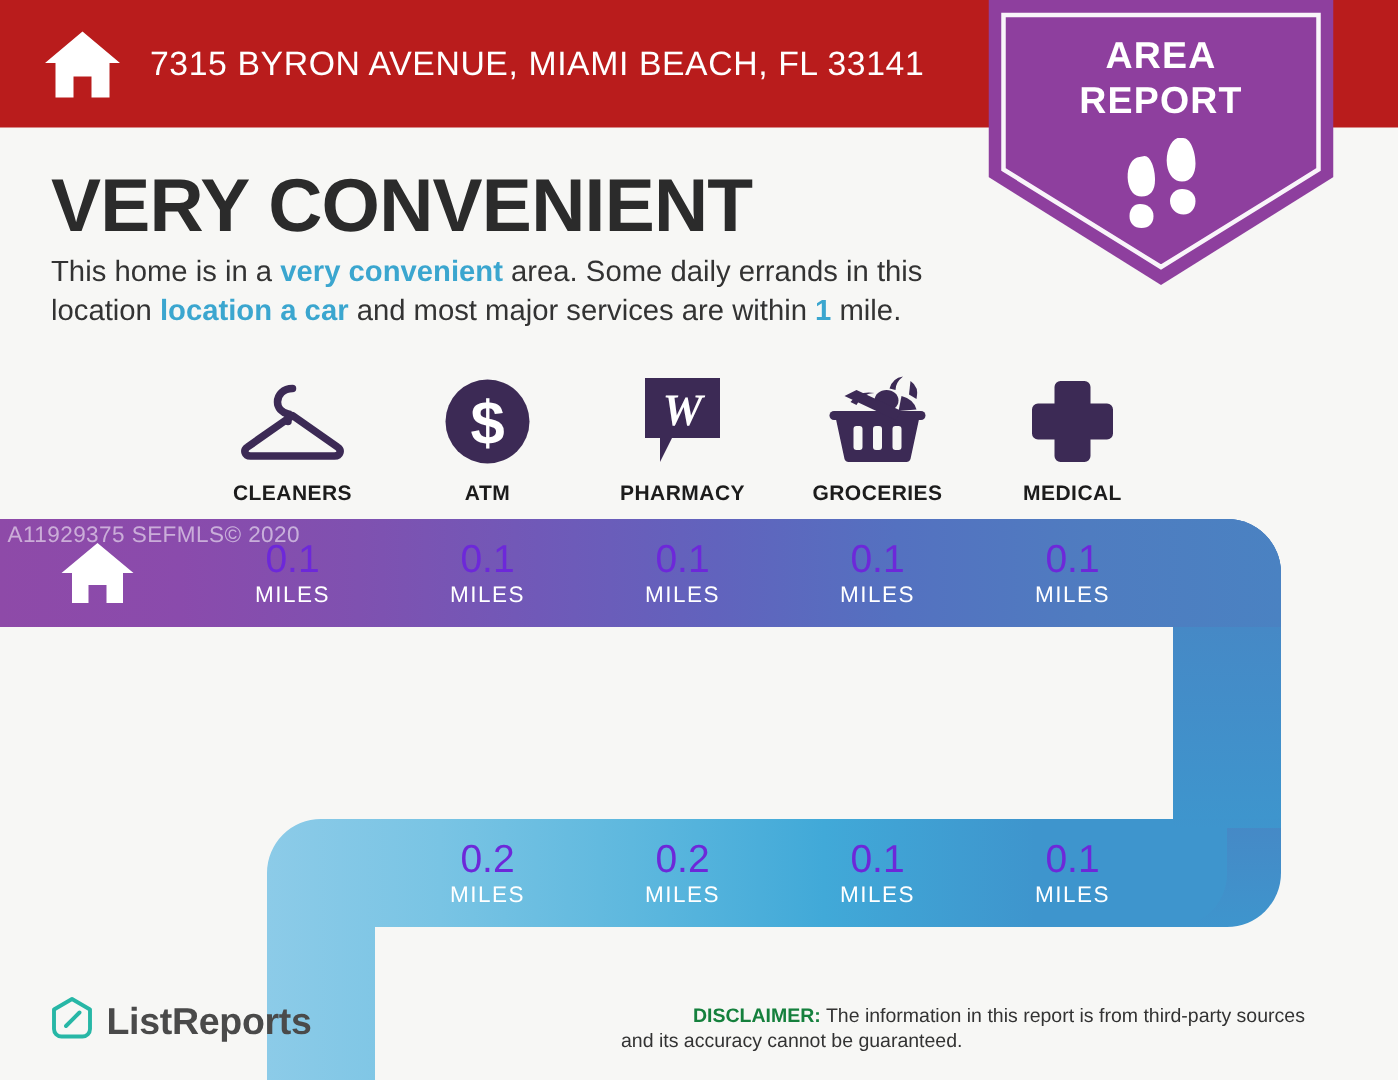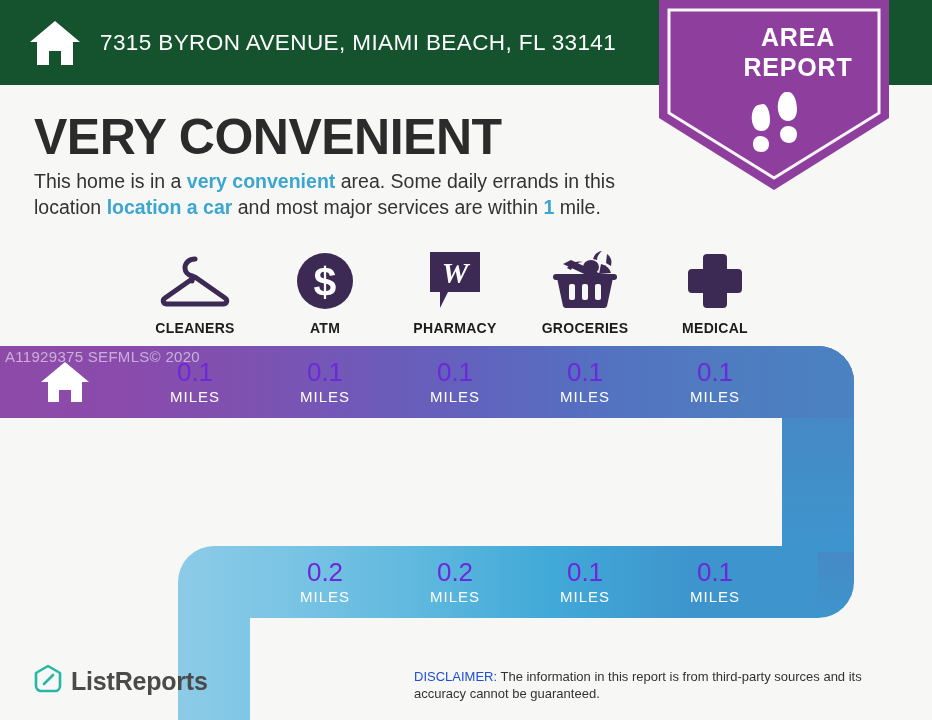--- a/index.html
+++ b/index.html
@@ -5,40 +5,40 @@
   html,body{margin:0;padding:0;}
   body{
     width:932px;height:720px;
     background:#f7f7f5;
     font-family:"Liberation Sans",sans-serif;
     overflow:hidden;position:relative;
   }
   
   .header{
     position:absolute;left:0;top:0;width:932px;height:85px;
-    background:#14532d;
+    background:#b91c1c;
   }
   .header-inner{
     display:flex;align-items:center;height:85px;padding-left:28px;box-sizing:border-box;
   }
   .home-icon{width:54px;height:50px;flex:0 0 auto;}
   .addr{
     color:#ffffff;font-size:22.5px;letter-spacing:.4px;
     margin-left:18px;font-weight:400;white-space:nowrap;
   }
   
   .badge{
     position:absolute;left:659px;top:0;width:230px;height:190px;
     z-index:6;
   }
   .badge svg{display:block;}
   .badge-text{
     position:absolute;left:0;top:22px;width:230px;text-align:center;
     color:#ffffff;font-size:25px;font-weight:700;line-height:30px;
-    letter-spacing:.8px;pointer-events:none;padding-left:24px;
+    letter-spacing:.8px;pointer-events:none;
   }
   
   .headline{
     position:absolute;left:34px;top:108px;
     font-size:50px;font-weight:700;color:#2b2b2b;letter-spacing:-.5px;
   }
   .subcopy{
     position:absolute;left:34px;top:168px;width:630px;
     font-size:19.5px;line-height:26px;color:#333333;
   }
@@ -84,21 +84,21 @@
   .lr-logo{
     position:absolute;left:34px;top:664px;display:flex;align-items:center;font-weight:bold;
   }
   .lr-logo .lrname{
     font-size:25px;color:#4a4a4a;margin-left:9px;letter-spacing:-.2px;
   }
   .disclaimer{
     position:absolute;left:414px;top:668px;width:470px;
     font-size:13px;line-height:17px;color:#333333;
   }
-  .disclaimer b{font-weight:400;color:#1d4ed8;}
+  .disclaimer b{font-weight:700;color:#15803d;margin-left:48px;}
 </style>
 </head>
 <body>
 
 <div class="header">
   <div class="header-inner">
     <span class="home-icon">
       <svg viewBox="0 0 54 50" width="54" height="50">
         <path d="M27 3 L52 24 L45 24 L45 47 L33 47 L33 33 L21 33 L21 47 L9 47 L9 24 L2 24 Z" fill="#ffffff"></path>
       </svg>

